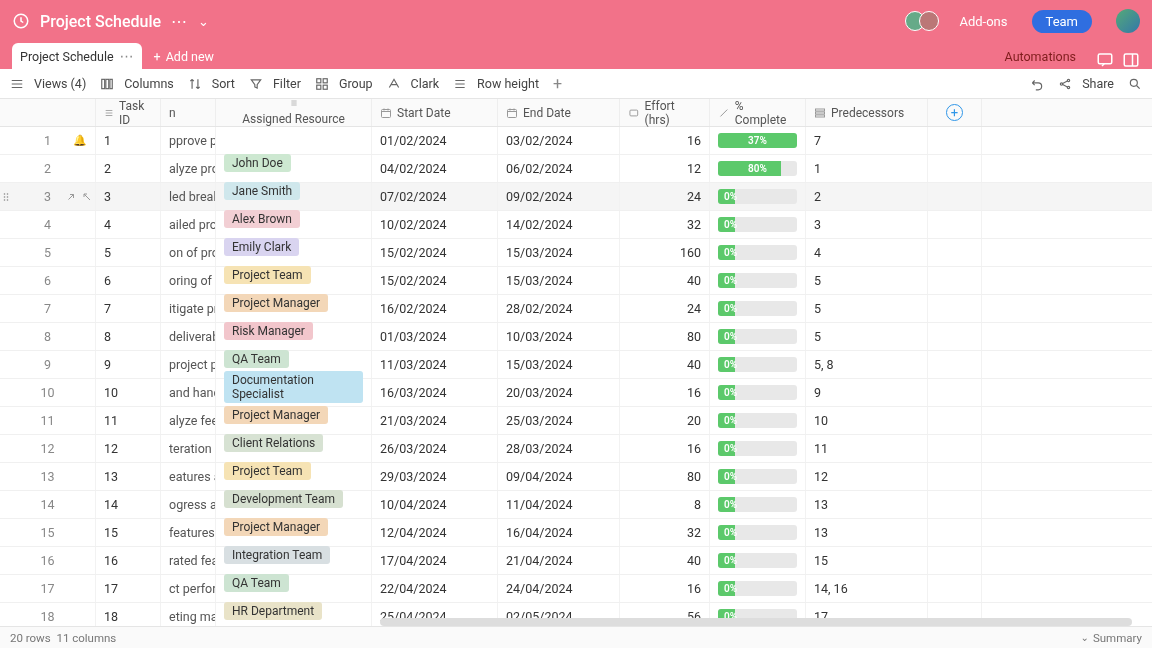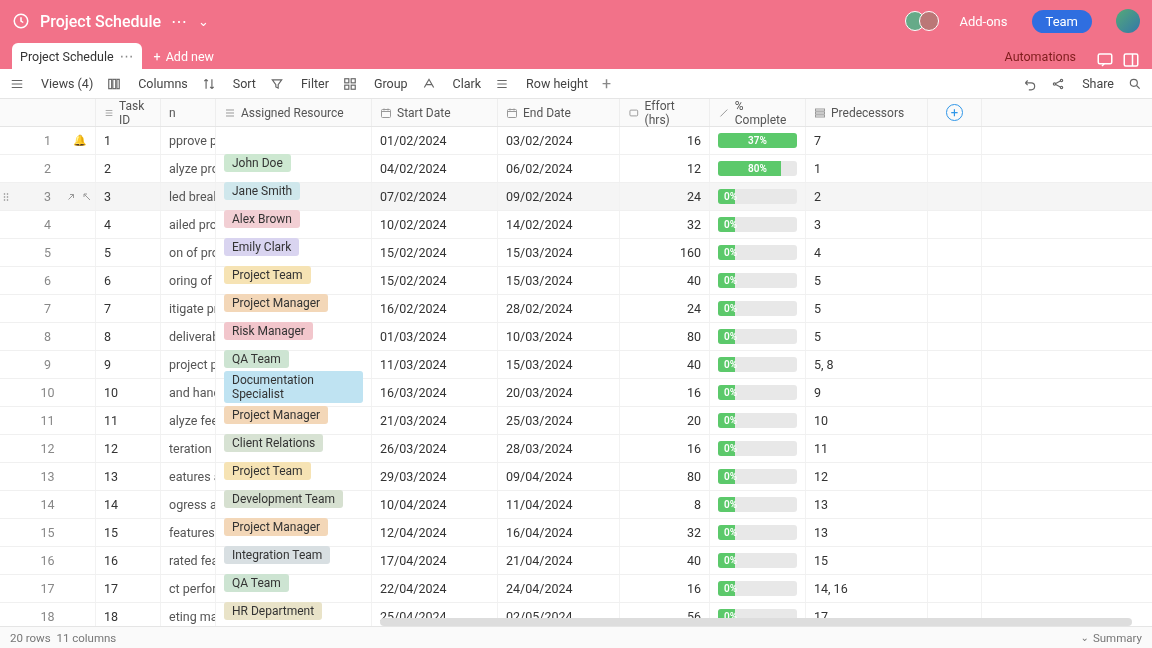--- a/index.html
+++ b/index.html
@@ -23,35 +23,35 @@
 .tabsrow { height: 27px; background: #f27289; display: flex; align-items: flex-end; padding: 0 12px; }
 .tab { background: #fff; border-radius: 6px 6px 0 0; padding: 5px 8px; font-size: 12.5px; color: #333; display: flex; align-items: center; gap: 6px; }
 .tab .dots { color: #888; font-size: 14px; }
 .addnew { color: #fff; font-size: 12.5px; margin-left: 12px; display: flex; align-items: center; gap: 5px; padding-bottom: 5px; }
 .tabsrow .spacer { flex: 1; }
 .automations { color: #7f1d1d; font-size: 12.5px; margin-right: 12px; padding-bottom: 5px; }
 .tabsrow .iconbtn { color: #fff; width: 18px; height: 18px; margin-left: 8px; padding-bottom: 5px; }
 
 
 .toolbar { height: 30px; border-bottom: 1px solid #e5e5e5; display: flex; align-items: center; padding: 0 10px; gap: 14px; font-size: 12.5px; color: #444; }
-.toolbar .tb-item { display: flex; align-items: center; gap: 17px; cursor: pointer; }
+.toolbar .tb-item { display: flex; align-items: center; gap: 10px; cursor: pointer; }
 .toolbar .tb-item svg, .toolbar .tb-item .ic { width: 14px; height: 14px; color: #666; }
 .toolbar .spacer { flex: 1; }
 .toolbar .plus { font-size: 16px; color: #888; }
 
 
 .grid { position: relative; height: calc(648px - 42px - 27px - 30px - 22px); overflow: hidden; }
 
 .colheads { display: flex; height: 28px; border-bottom: 1px solid #e5e5e5; background: #fafafa; font-size: 12px; color: #555; }
 .colheads .ch { border-right: 1px solid #eee; display: flex; align-items: center; padding: 0 8px; gap: 5px; flex-shrink: 0; }
 .colheads .ch svg { width: 12px; height: 12px; color: #999; }
 .ch.rownum { width: 96px; padding:0; }
 .ch.tasknm { width: 65px; }
 .ch.taskn { width: 55px; text-align:right;}
-.ch.res   { width: 156px; }
+.ch.res   { width: 156px; flex-direction: column; }
 .ch.sdate { width: 126px; }
 .ch.edate { width: 122px; }
 .ch.effort{ width: 90px; }
 .ch.pct   { width: 96px; }
 .ch.pred  { width: 122px; }
 .ch.add   { width: 54px; justify-content:center; }
 .addcol-circ { width:17px; height:17px; border:1.5px solid #2f96e8; border-radius:50%; color:#2f96e8; display:flex; align-items:center; justify-content:center; font-size:13px; line-height:1;}
 
 .rows { overflow-y: auto; height: calc(100% - 28px); }
 .row { display: flex; height: 28px; border-bottom: 1px solid #f0f0f0; align-items: center; font-size: 12.5px; }

